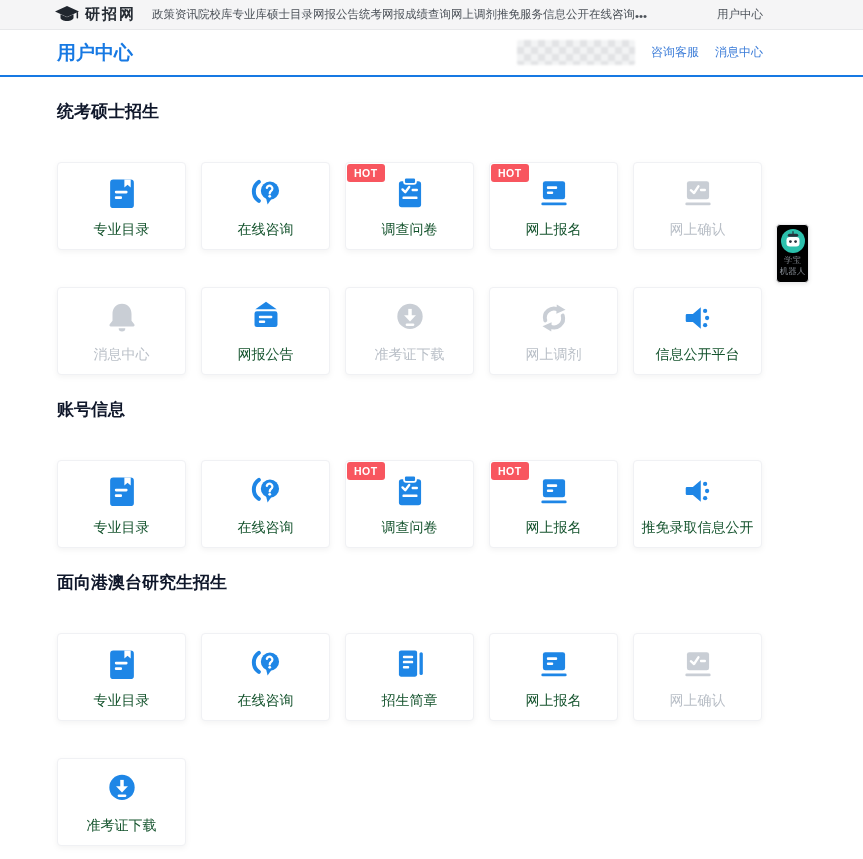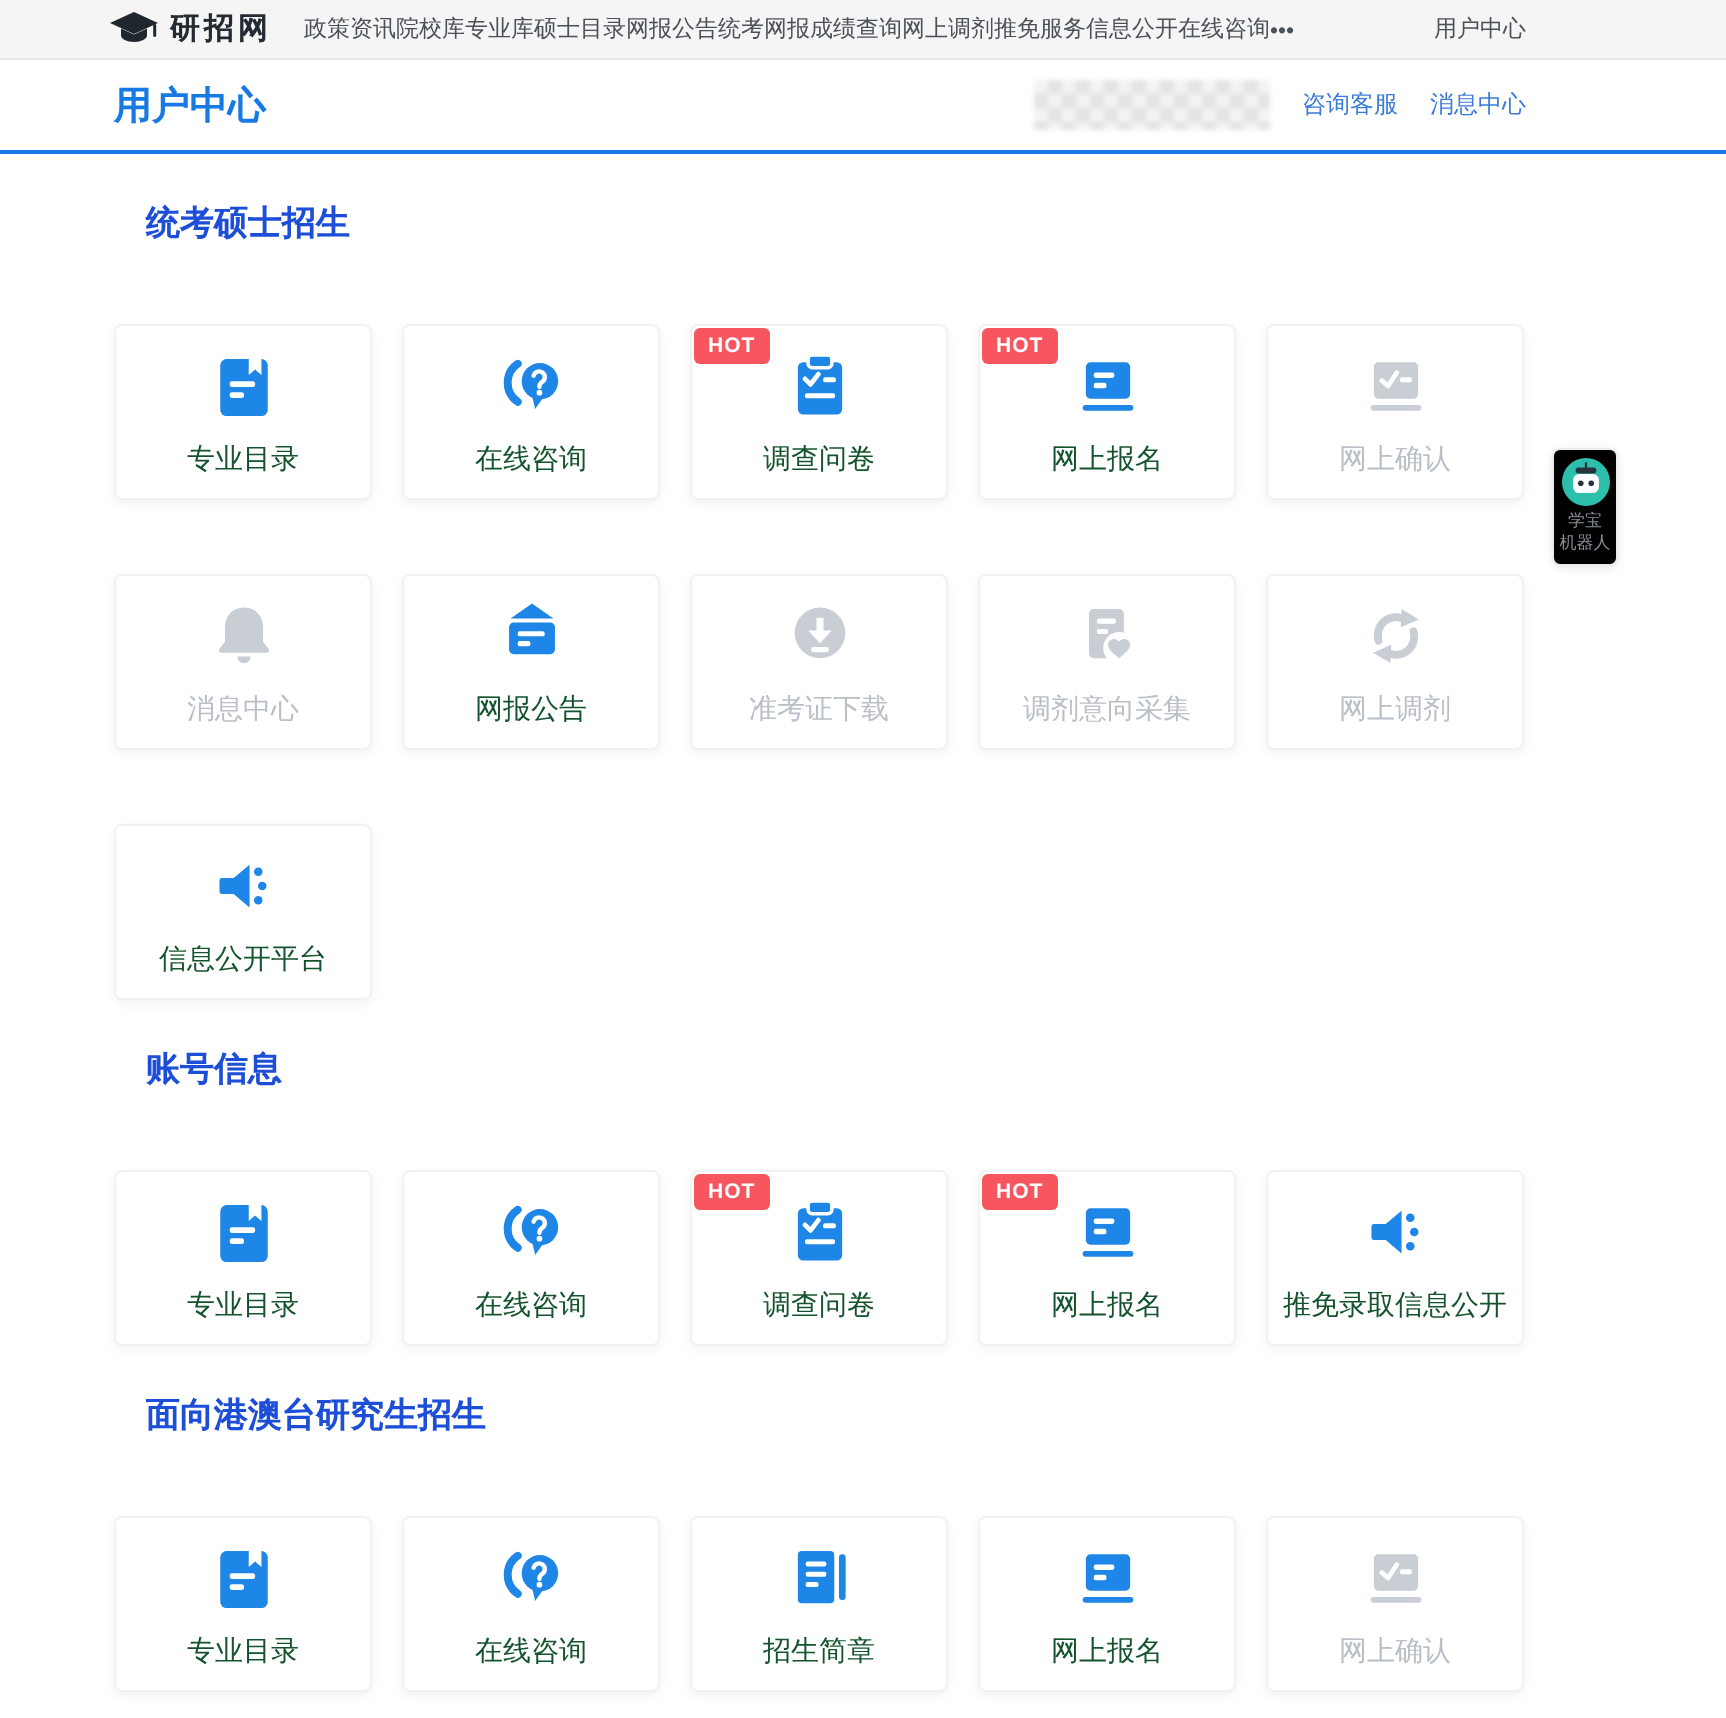--- a/index.html
+++ b/index.html
@@ -28,21 +28,21 @@
   .mosaic{
     width:118px; height:25px; border-radius:2px; filter:blur(1.2px);
     background-image:
       linear-gradient(45deg,#e2e3e5 25%,transparent 25%,transparent 75%,#e2e3e5 75%),
       linear-gradient(45deg,#e2e3e5 25%,#f2f3f4 25%,#f2f3f4 75%,#e2e3e5 75%);
     background-size:14px 14px; background-position:0 0,7px 7px;
   }
   .header-link{color:#3b7cd8; font-size:12px; cursor:pointer;}
   
   .main{margin:0 100px 0 57px; width:705px;}
-  .section-title{font-size:17px; font-weight:bold; color:#1d4ed8; margin:23px 16px 15px;}
+  .section-title{font-size:17px; font-weight:bold; color:#0f172a; margin:23px 0 15px;}
   .section:first-child .section-title{margin-top:23px;}
   .grid{display:grid; grid-template-columns:repeat(5,129px); gap:13px 15px;}
   .card{
     position:relative; height:88px; background:#fff;
     border:1px solid #f0f1f4; border-radius:4px;
     box-shadow:0 2px 6px rgba(0,0,0,.05);
     display:flex; flex-direction:column; align-items:center; justify-content:center;
     gap:9px; cursor:pointer;margin-top:24px;
   }
   .card .label{font-size:14px; color:#14532d;}
@@ -239,26 +239,20 @@
           <div class="label">网报公告</div>
         </div>
         <div class="card disabled">
           <svg class="card-icon" viewBox="0 0 48 48">
             <use href="#sym-download-circle-icon" xlink:href="#sym-download-circle-icon"></use>
           </svg>
           <div class="label">准考证下载</div>
         </div>
         <div class="card disabled">
           <svg class="card-icon" viewBox="0 0 48 48">
-            <use href="#sym-doc-heart-icon" xlink:href="#sym-doc-heart-icon"></use>
-          </svg>
-          <div class="label">调剂意向采集</div>
-        </div>
-        <div class="card disabled">
-          <svg class="card-icon" viewBox="0 0 48 48">
             <use href="#sym-sync-arrows-icon" xlink:href="#sym-sync-arrows-icon"></use>
           </svg>
           <div class="label">网上调剂</div>
         </div>
         <div class="card">
           <svg class="card-icon" viewBox="0 0 48 48">
             <use href="#sym-speaker-icon" xlink:href="#sym-speaker-icon"></use>
           </svg>
           <div class="label">信息公开平台</div>
         </div>

